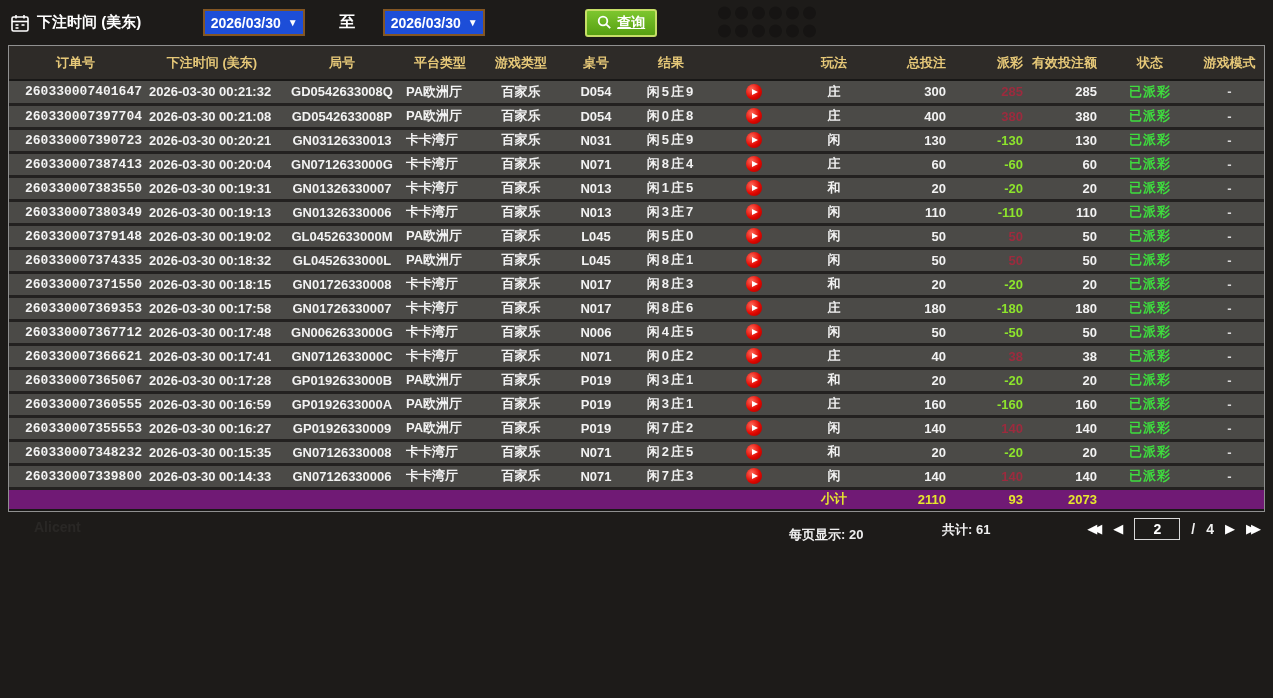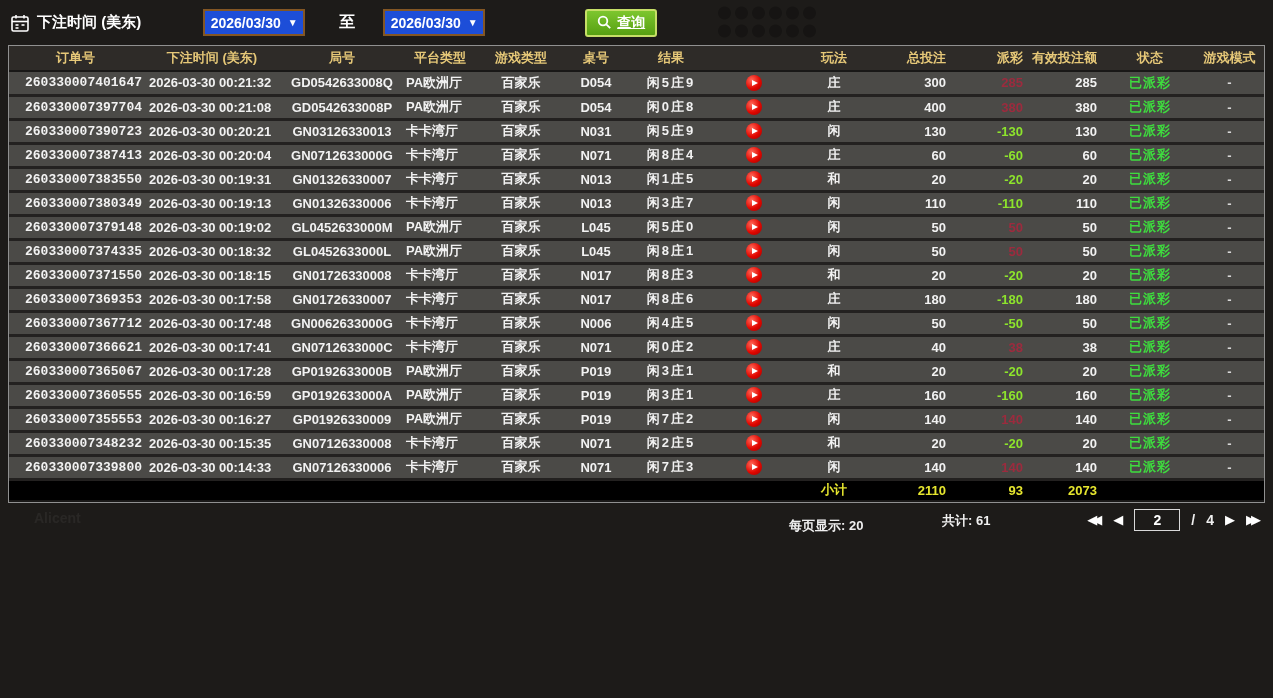--- a/index.html
+++ b/index.html
@@ -36,31 +36,31 @@
     position:absolute; left:716px; top:4px; width:104px; height:36px;
     background:radial-gradient(circle 6px, rgba(0,0,0,.45) 0 6px, transparent 7px);
     background-size:17px 18px; opacity:.55; pointer-events:none;
   }
 
   
   .table-wrap { margin:0 8px; border:1px solid #909090; }
   table { width:100%; border-collapse:collapse; table-layout:fixed; }
   th, td { overflow:hidden; white-space:nowrap; }
   thead th {
-    height:25px; background:#2e2b28; color:#e6c878;
+    height:34px; background:#2e2b28; color:#e6c878;
     font-size:13px; font-weight:bold; text-align:center;
     border-bottom:2px solid #191817;
   }
   tbody td {
     height:24px; background:#4b4a47; color:#f2f2f2;
     font-size:13px; font-weight:bold; text-align:center;
     border-bottom:3px solid #232120;
   }
   tfoot td {
-    height:22px; background:#000000; color:#e6e62e;
+    height:22px; background:#701a75; color:#e6e62e;
     font-size:13px; font-weight:bold; text-align:center;
     border-bottom:2px solid #191817;
   }
   .col-order{width:133px} .col-time{width:140px} .col-round{width:120px}
   .col-platform{width:76px} .col-game{width:86px} .col-table_no{width:64px}
   .col-result{width:86px} .col-icon{width:80px} .col-play{width:80px}
   .col-bet{width:80px} .col-payout{width:77px} .col-valid{width:74px}
   .col-status{width:90px} .col-mode{width:69px}
   tbody td.col-order { text-align:left; padding-left:16px;font-family:Liberation Mono, monospace; }
   tbody td.col-time  { text-align:left; padding-left:7px; }

